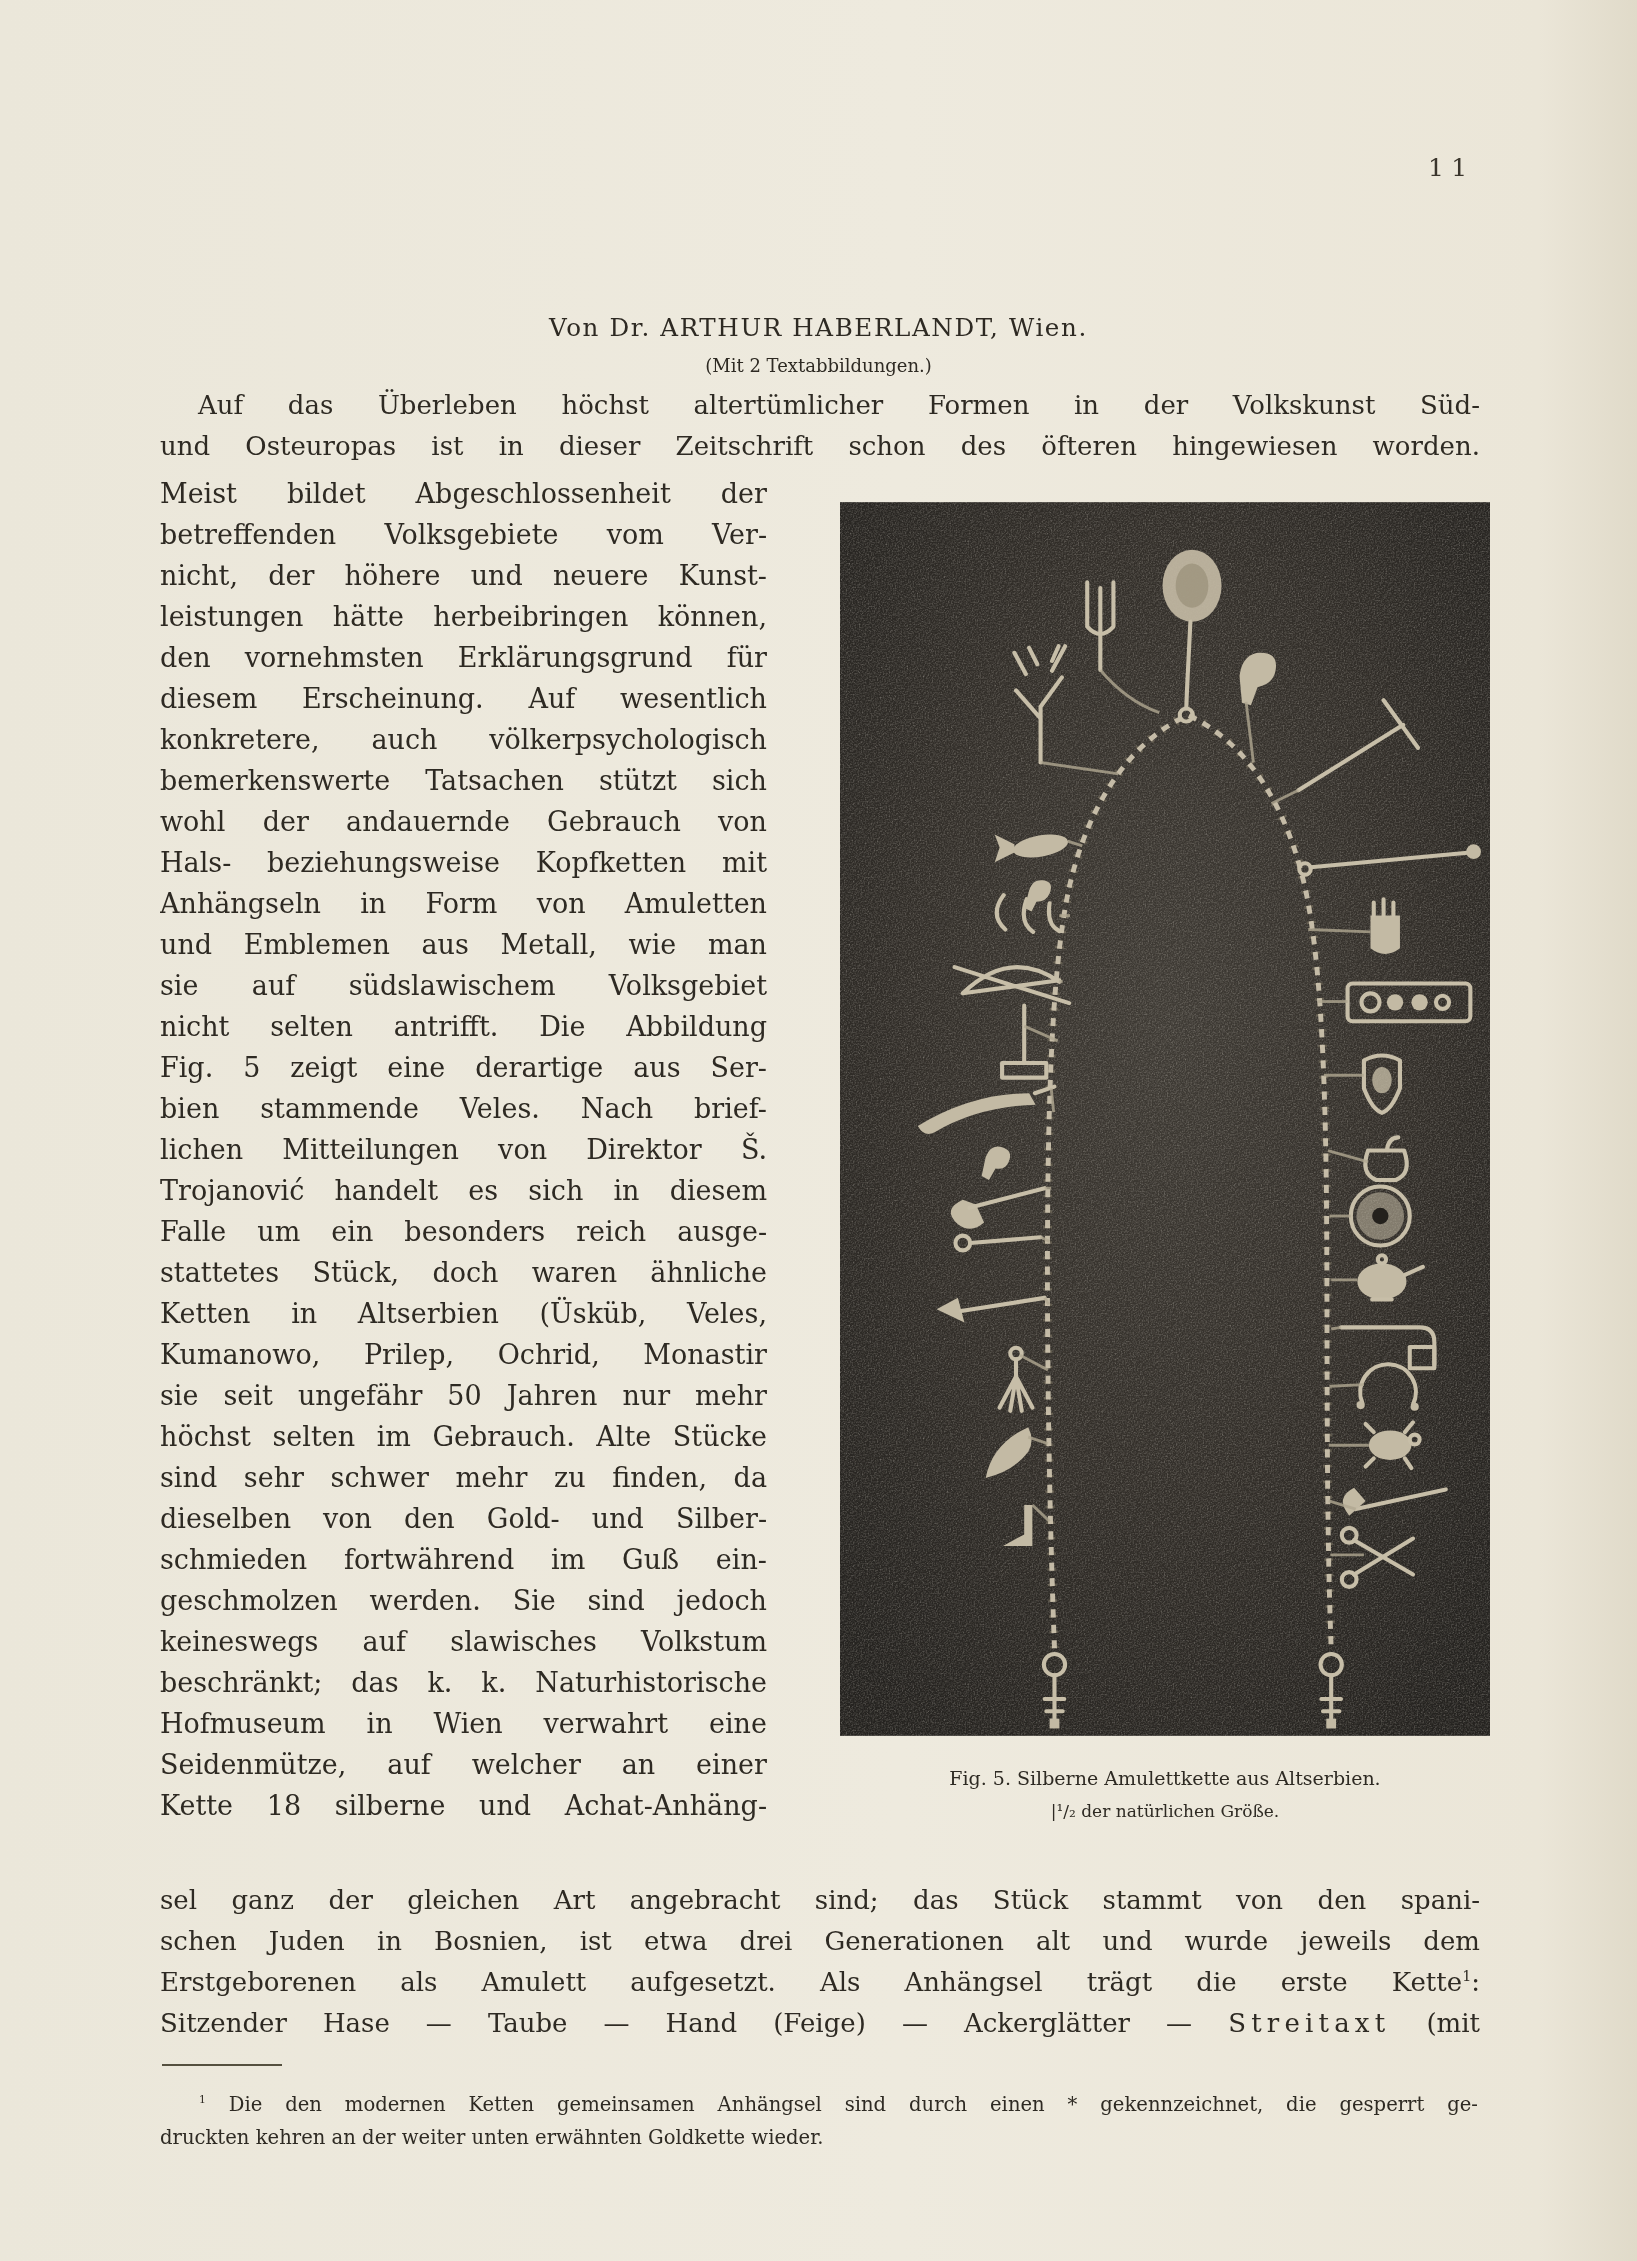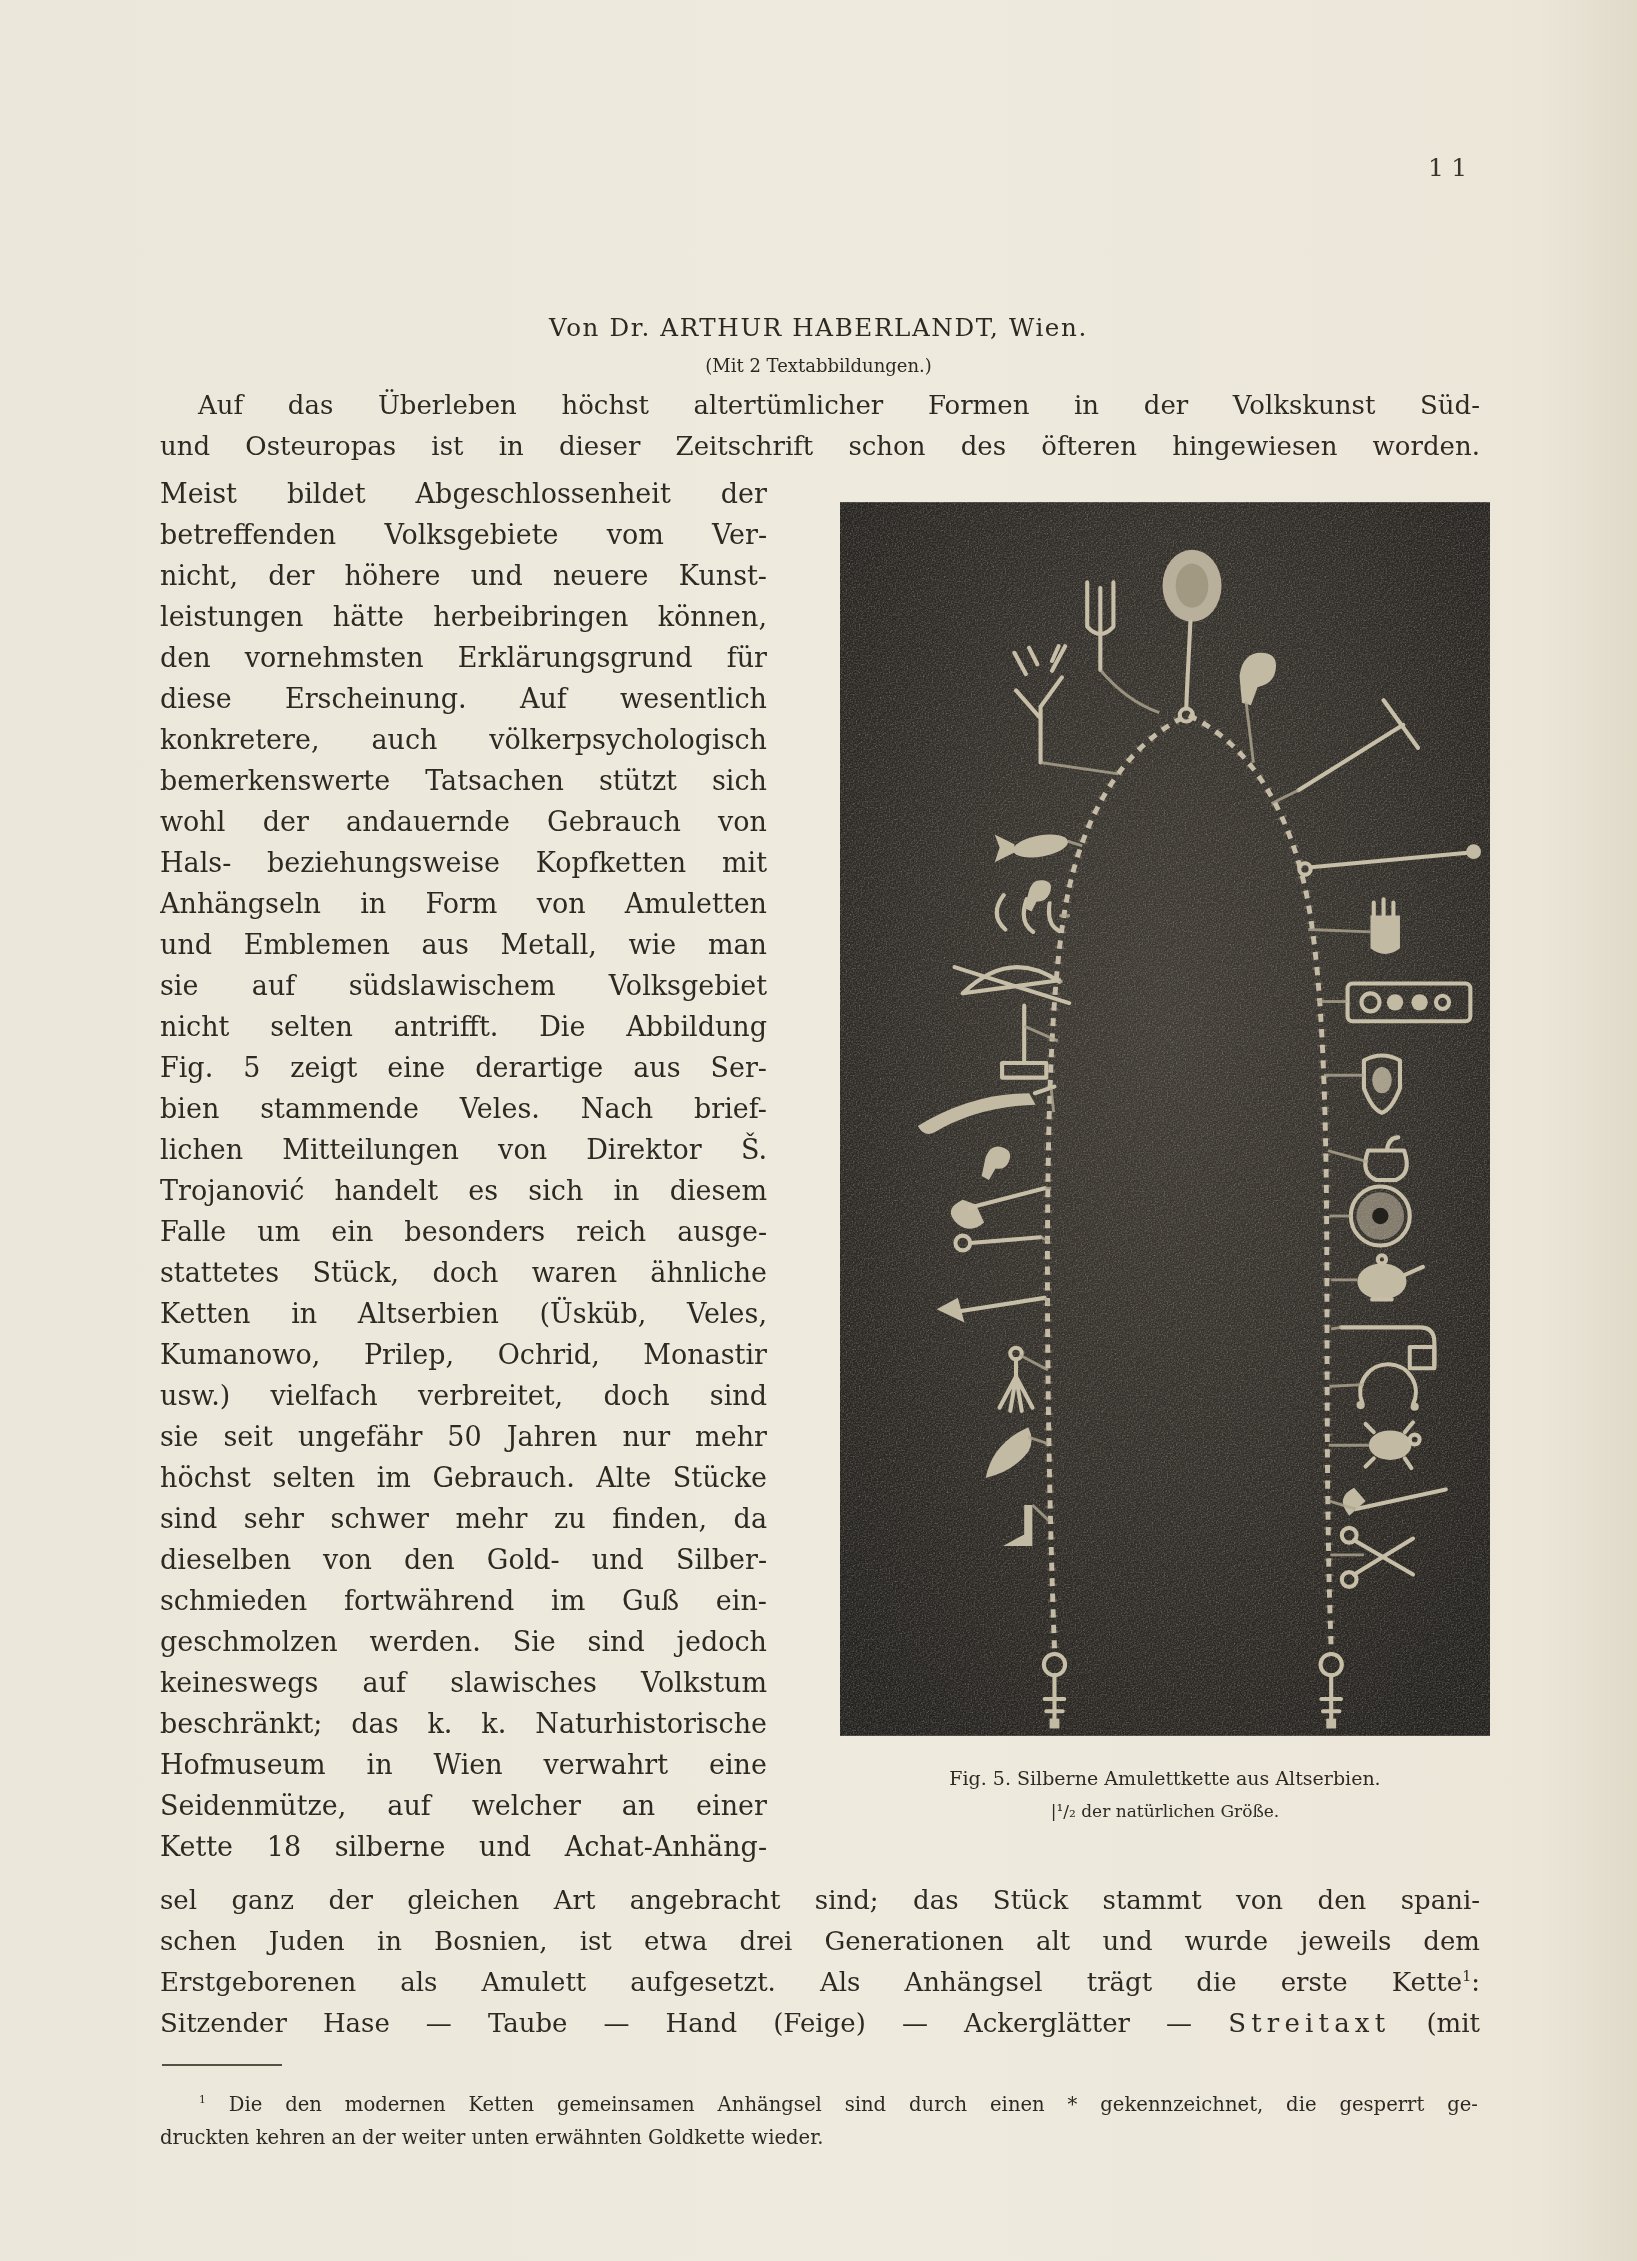--- a/index.html
+++ b/index.html
@@ -59,38 +59,37 @@
       <div class="jline">Auf das Überleben höchst altertümlicher Formen in der Volkskunst Süd-</div>
       <div class="jline">und Osteuropas ist in dieser Zeitschrift schon des öfteren hingewiesen worden.</div>
     </div>
 
   <div class="leftcol">
       <div class="jline">Meist bildet Abgeschlossenheit der</div>
       <div class="jline">betreffenden Volksgebiete vom Ver-</div>
       <div class="jline">nicht, der höhere und neuere Kunst-</div>
       <div class="jline">leistungen hätte herbeibringen können,</div>
       <div class="jline">den vornehmsten Erklärungsgrund für</div>
-      <div class="jline">diese Erscheinung. Auf wesentlich</div>
+      <div class="jline">diesem Erscheinung. Auf wesentlich</div>
       <div class="jline">konkretere, auch völkerpsychologisch</div>
       <div class="jline">bemerkenswerte Tatsachen stützt sich</div>
       <div class="jline">wohl der andauernde Gebrauch von</div>
       <div class="jline">Hals- beziehungsweise Kopfketten mit</div>
       <div class="jline">Anhängseln in Form von Amuletten</div>
       <div class="jline">und Emblemen aus Metall, wie man</div>
       <div class="jline">sie auf südslawischem Volksgebiet</div>
       <div class="jline">nicht selten antrifft. Die Abbildung</div>
       <div class="jline">Fig. 5 zeigt eine derartige aus Ser-</div>
       <div class="jline">bien stammende Veles. Nach brief-</div>
       <div class="jline">lichen Mitteilungen von Direktor Š.</div>
       <div class="jline">Trojanović handelt es sich in diesem</div>
       <div class="jline">Falle um ein besonders reich ausge-</div>
       <div class="jline">stattetes Stück, doch waren ähnliche</div>
       <div class="jline">Ketten in Altserbien (Üsküb, Veles,</div>
       <div class="jline">Kumanowo, Prilep, Ochrid, Monastir</div>
-      <div class="jline">usw.) vielfach verbreitet, doch sind</div>
       <div class="jline">sie seit ungefähr 50 Jahren nur mehr</div>
       <div class="jline">höchst selten im Gebrauch. Alte Stücke</div>
       <div class="jline">sind sehr schwer mehr zu finden, da</div>
       <div class="jline">dieselben von den Gold- und Silber-</div>
       <div class="jline">schmieden fortwährend im Guß ein-</div>
       <div class="jline">geschmolzen werden. Sie sind jedoch</div>
       <div class="jline">keineswegs auf slawisches Volkstum</div>
       <div class="jline">beschränkt; das k. k. Naturhistorische</div>
       <div class="jline">Hofmuseum in Wien verwahrt eine</div>
       <div class="jline">Seidenmütze, auf welcher an einer</div>

